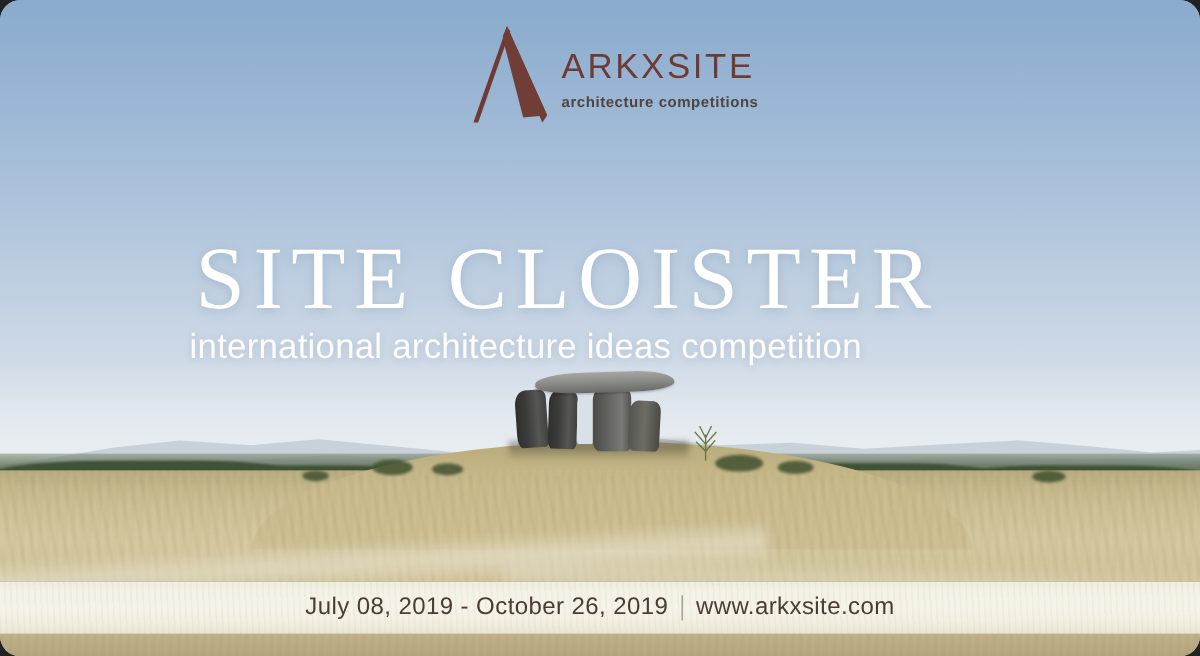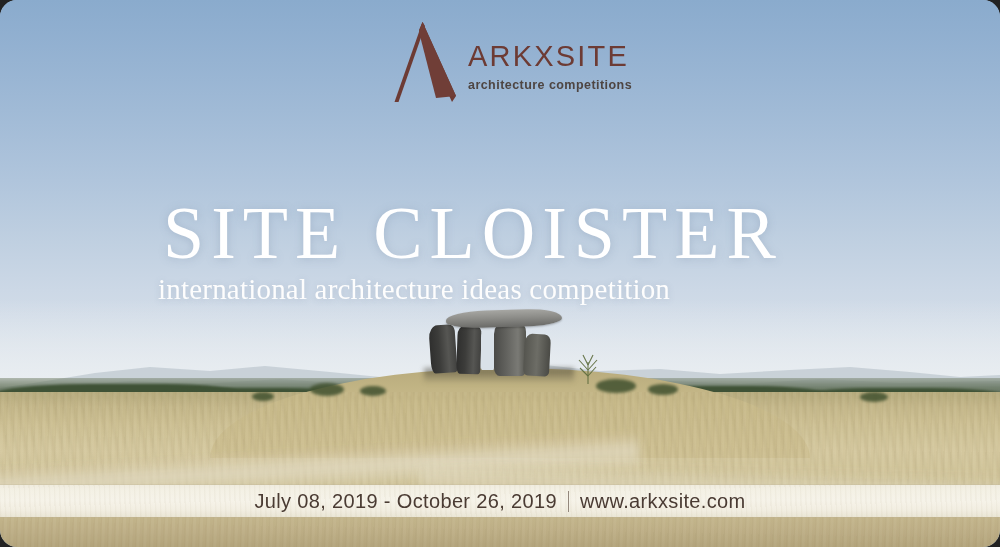--- a/index.html
+++ b/index.html
@@ -259,37 +259,37 @@
     line-height: 1;
     white-space: nowrap;
     text-shadow: 0 1px 8px rgba(120,140,165,.35);
   }
   .headline .gapword { padding-left: 26px; }
 
   .subhead {
     position: absolute;
     left: 158px;
     top: 275px;
-    font-family: Liberation Serif, serif;
+    font-family: Liberation Sans, sans-serif;
     font-size: 29px;
     font-weight: 300;
     letter-spacing: .2px;
     color: #fdfdfd;
     line-height: 1;
     white-space: nowrap;
     text-shadow: 0 1px 6px rgba(120,140,165,.3);
   }
 
   
   .footer-bar {
     position: absolute;
     left: 0;
     top: 485px;
     width: 100%;
-    height: 32px;
+    height: 43px;
     background:
       linear-gradient(to bottom,
         #efebdd 0%,
         #f3f0e4 18%,
         #f5f2e8 48%,
         #f1ede0 78%,
         #e9e4d3 100%);
     display: flex;
     align-items: center;
     justify-content: center;

